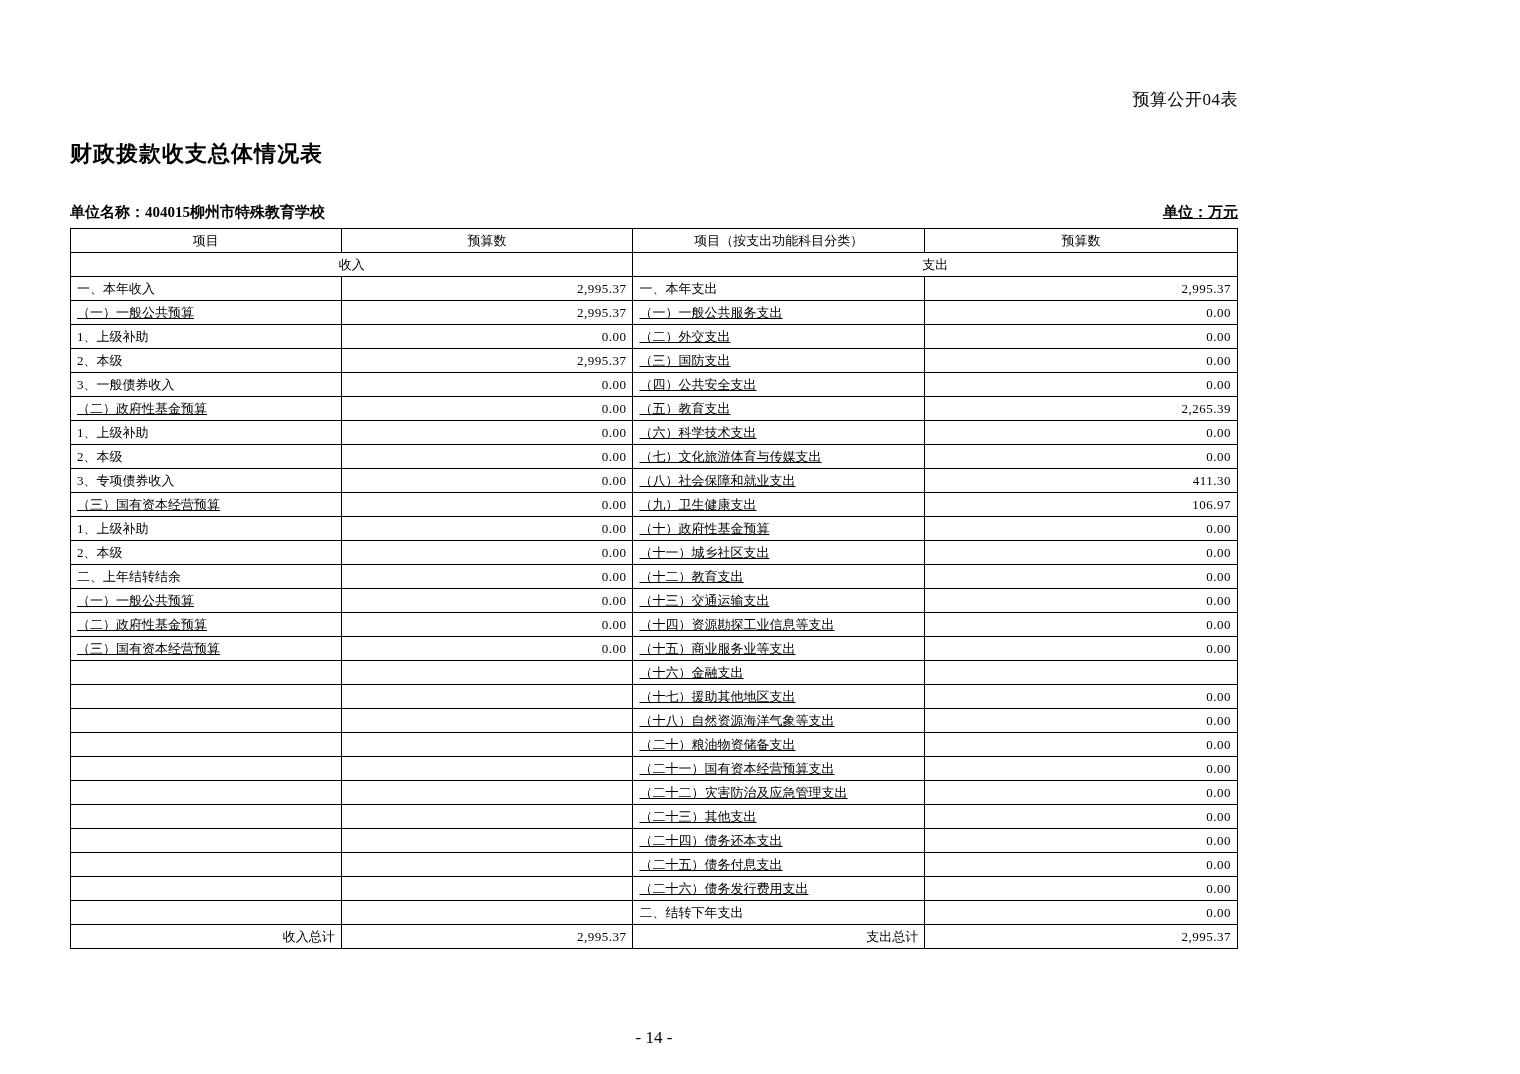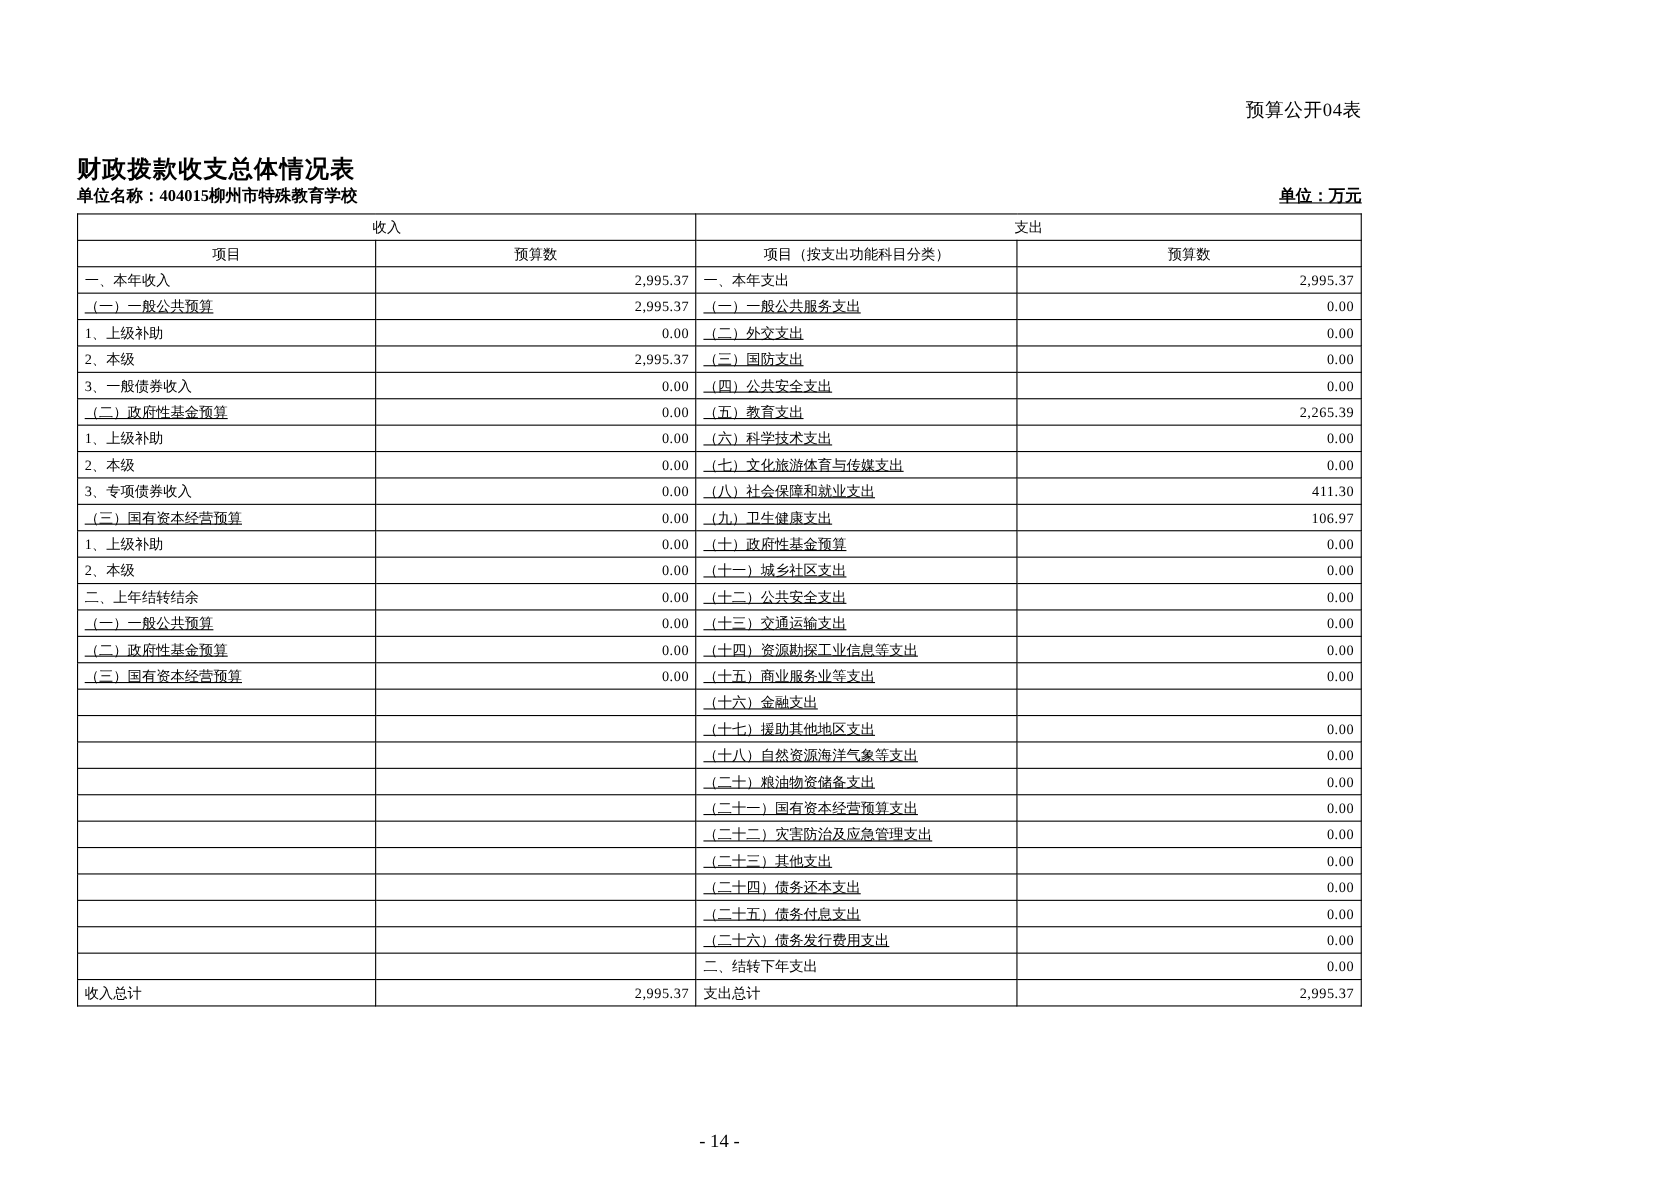--- a/index.html
+++ b/index.html
@@ -32,20 +32,21 @@
     text-align: left;
     font-size: 22px;
     font-weight: bold;
     margin-top: 28px;
     letter-spacing: 1px;
   }
   .meta-row {
     display: flex;
     justify-content: space-between;
     align-items: flex-end;
+    margin-top: 34px;
     font-size: 15px;
   }
   .meta-left {
     font-weight: bold;
   }
   .meta-left .unit-name {
     font-weight: bold;
   }
   .meta-right {
     font-size: 15px;
@@ -83,21 +84,21 @@
     letter-spacing: 0.5px;
     padding-right: 8px;
   }
   td.item {
     text-align: left;
   }
   .lvl0 { padding-left: 12px; }
   .lvl1 { padding-left: 22px; text-decoration: underline; }
   .lvl2 { padding-left: 36px; }
   .total-row td {
-    text-align: left;
+    text-align: right;
     font-weight: bold;
   }
   .total-row td.num {
     text-align: right;
     font-weight: normal;
   }
   .footer {
     position: absolute;
     bottom: 26px;
     left: 0;
@@ -128,29 +129,29 @@
 
   <table class="budget">
     <colgroup>
       <col class="c1">
         <col class="c2">
         <col class="c3">
         <col class="c4">
     </colgroup>
     <thead>
       <tr>
-        <th class="group-head" colspan="2">收入</th>
-        <th class="group-head" colspan="2">支出</th>
-      </tr>
-      <tr>
         <th class="col-head">项目</th>
         <th class="col-head">预算数</th>
         <th class="col-head">项目（按支出功能科目分类）</th>
         <th class="col-head">预算数</th>
       </tr>
+      <tr>
+        <th class="group-head" colspan="2">收入</th>
+        <th class="group-head" colspan="2">支出</th>
+      </tr>
     </thead>
     <tbody id="table-body">
         <tr>
           <td class="item lvl0">一、本年收入</td>
           <td class="num">2,995.37</td>
           <td class="item lvl0">一、本年支出</td>
           <td class="num">2,995.37</td>
         </tr>
         <tr>
           <td class="item lvl1">（一）一般公共预算</td>
@@ -214,21 +215,21 @@
         </tr>
         <tr>
           <td class="item lvl2">2、本级</td>
           <td class="num">0.00</td>
           <td class="item lvl1">（十一）城乡社区支出</td>
           <td class="num">0.00</td>
         </tr>
         <tr>
           <td class="item lvl0">二、上年结转结余</td>
           <td class="num">0.00</td>
-          <td class="item lvl1">（十二）公共安全支出</td>
+          <td class="item lvl1">（十二）教育支出</td>
           <td class="num">0.00</td>
         </tr>
         <tr>
           <td class="item lvl1">（一）一般公共预算</td>
           <td class="num">0.00</td>
           <td class="item lvl1">（十三）交通运输支出</td>
           <td class="num">0.00</td>
         </tr>
         <tr>
           <td class="item lvl1">（二）政府性基金预算</td>

